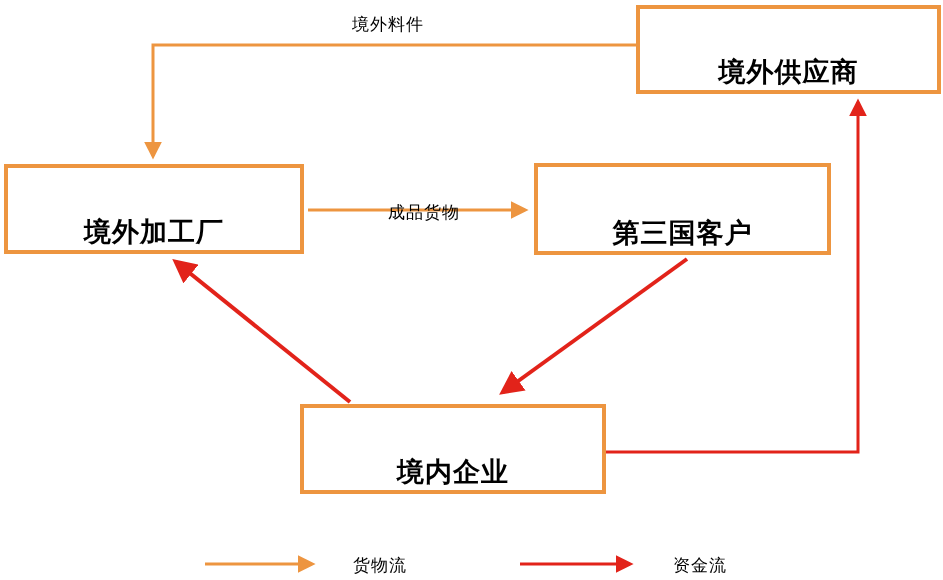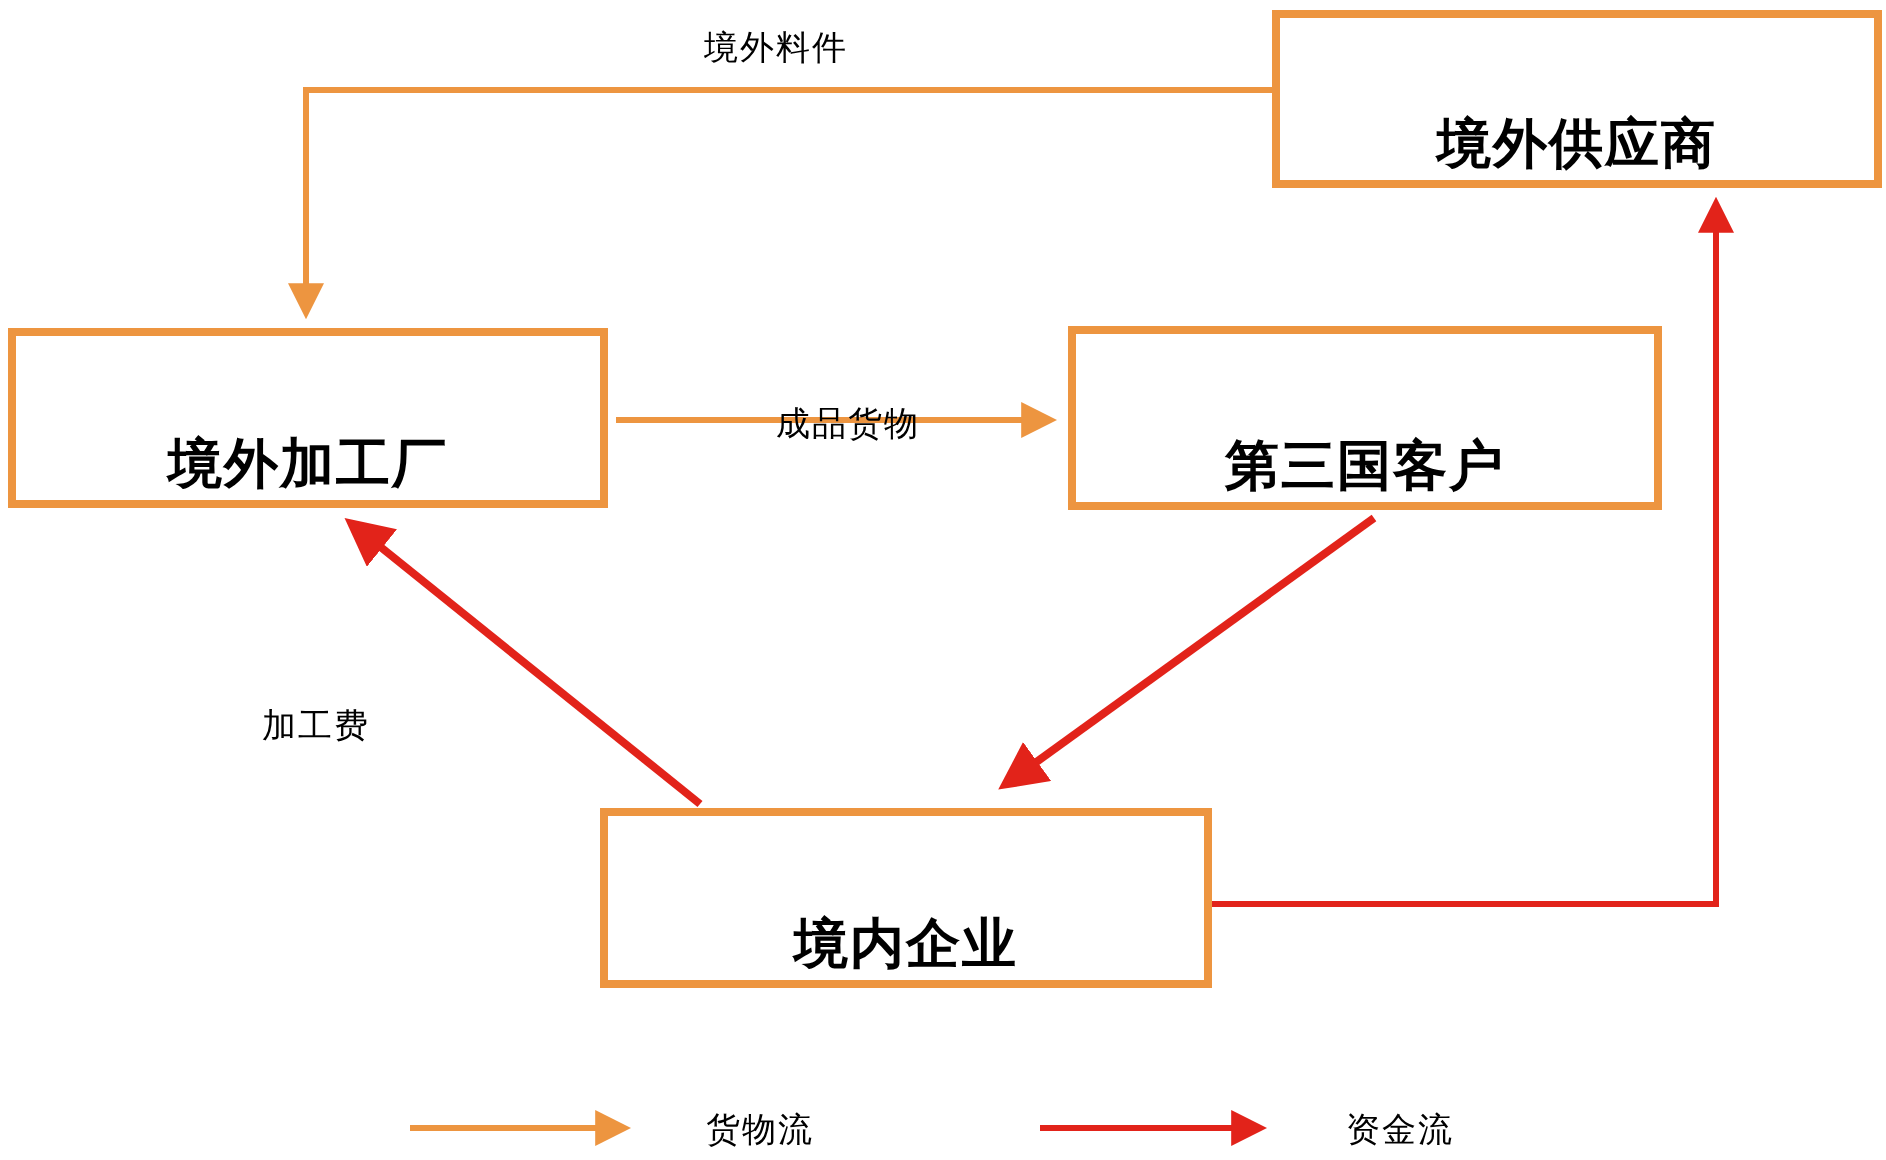--- a/index.html
+++ b/index.html
@@ -95,20 +95,19 @@
 
   <div class="node node-domestic">
     <span>境内企业</span>
   </div>
 
   <div class="edge-label lbl-overseas-materials">境外料件</div>
 
   <div class="edge-label lbl-finished-goods">成品货物</div>
 
 
-  <div class="edge-label lbl-processing-fee">加工费</div>
 
 
   <div class="legend-label lbl-legend-funds">资金流</div>
 
   <div class="legend-label lbl-legend-goods">货物流</div>
 
 </div>
 
 </body></html>

